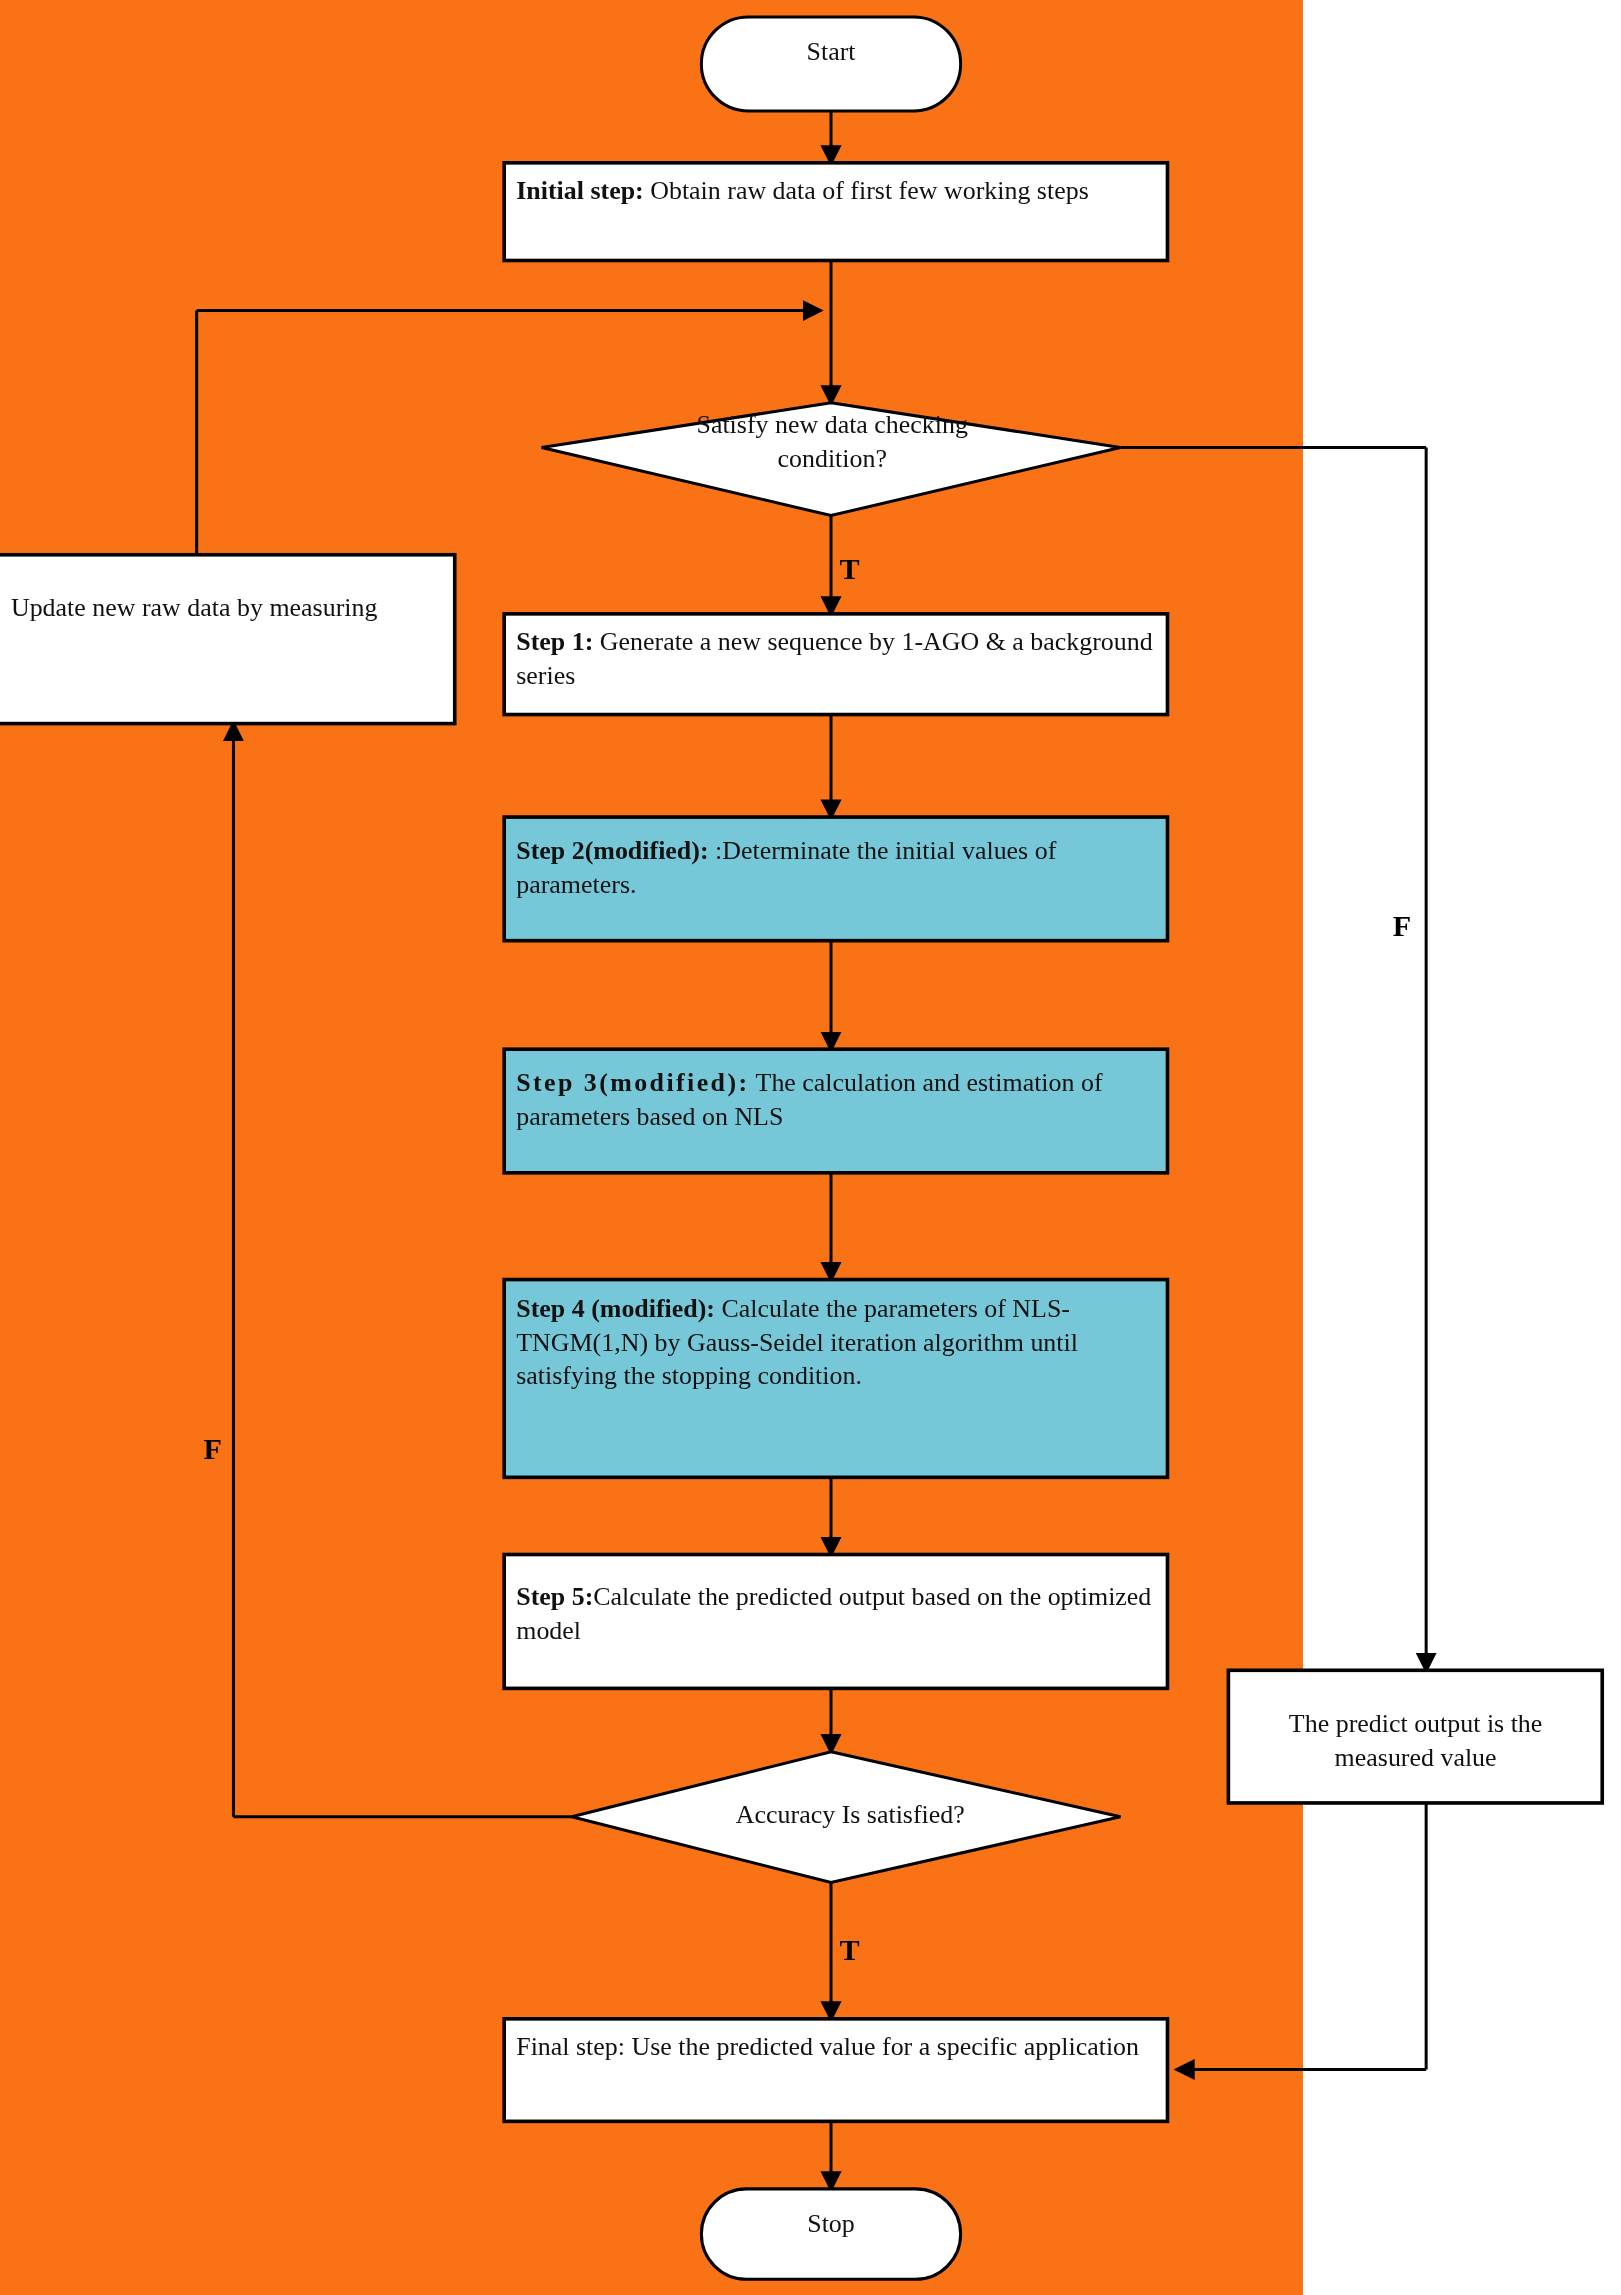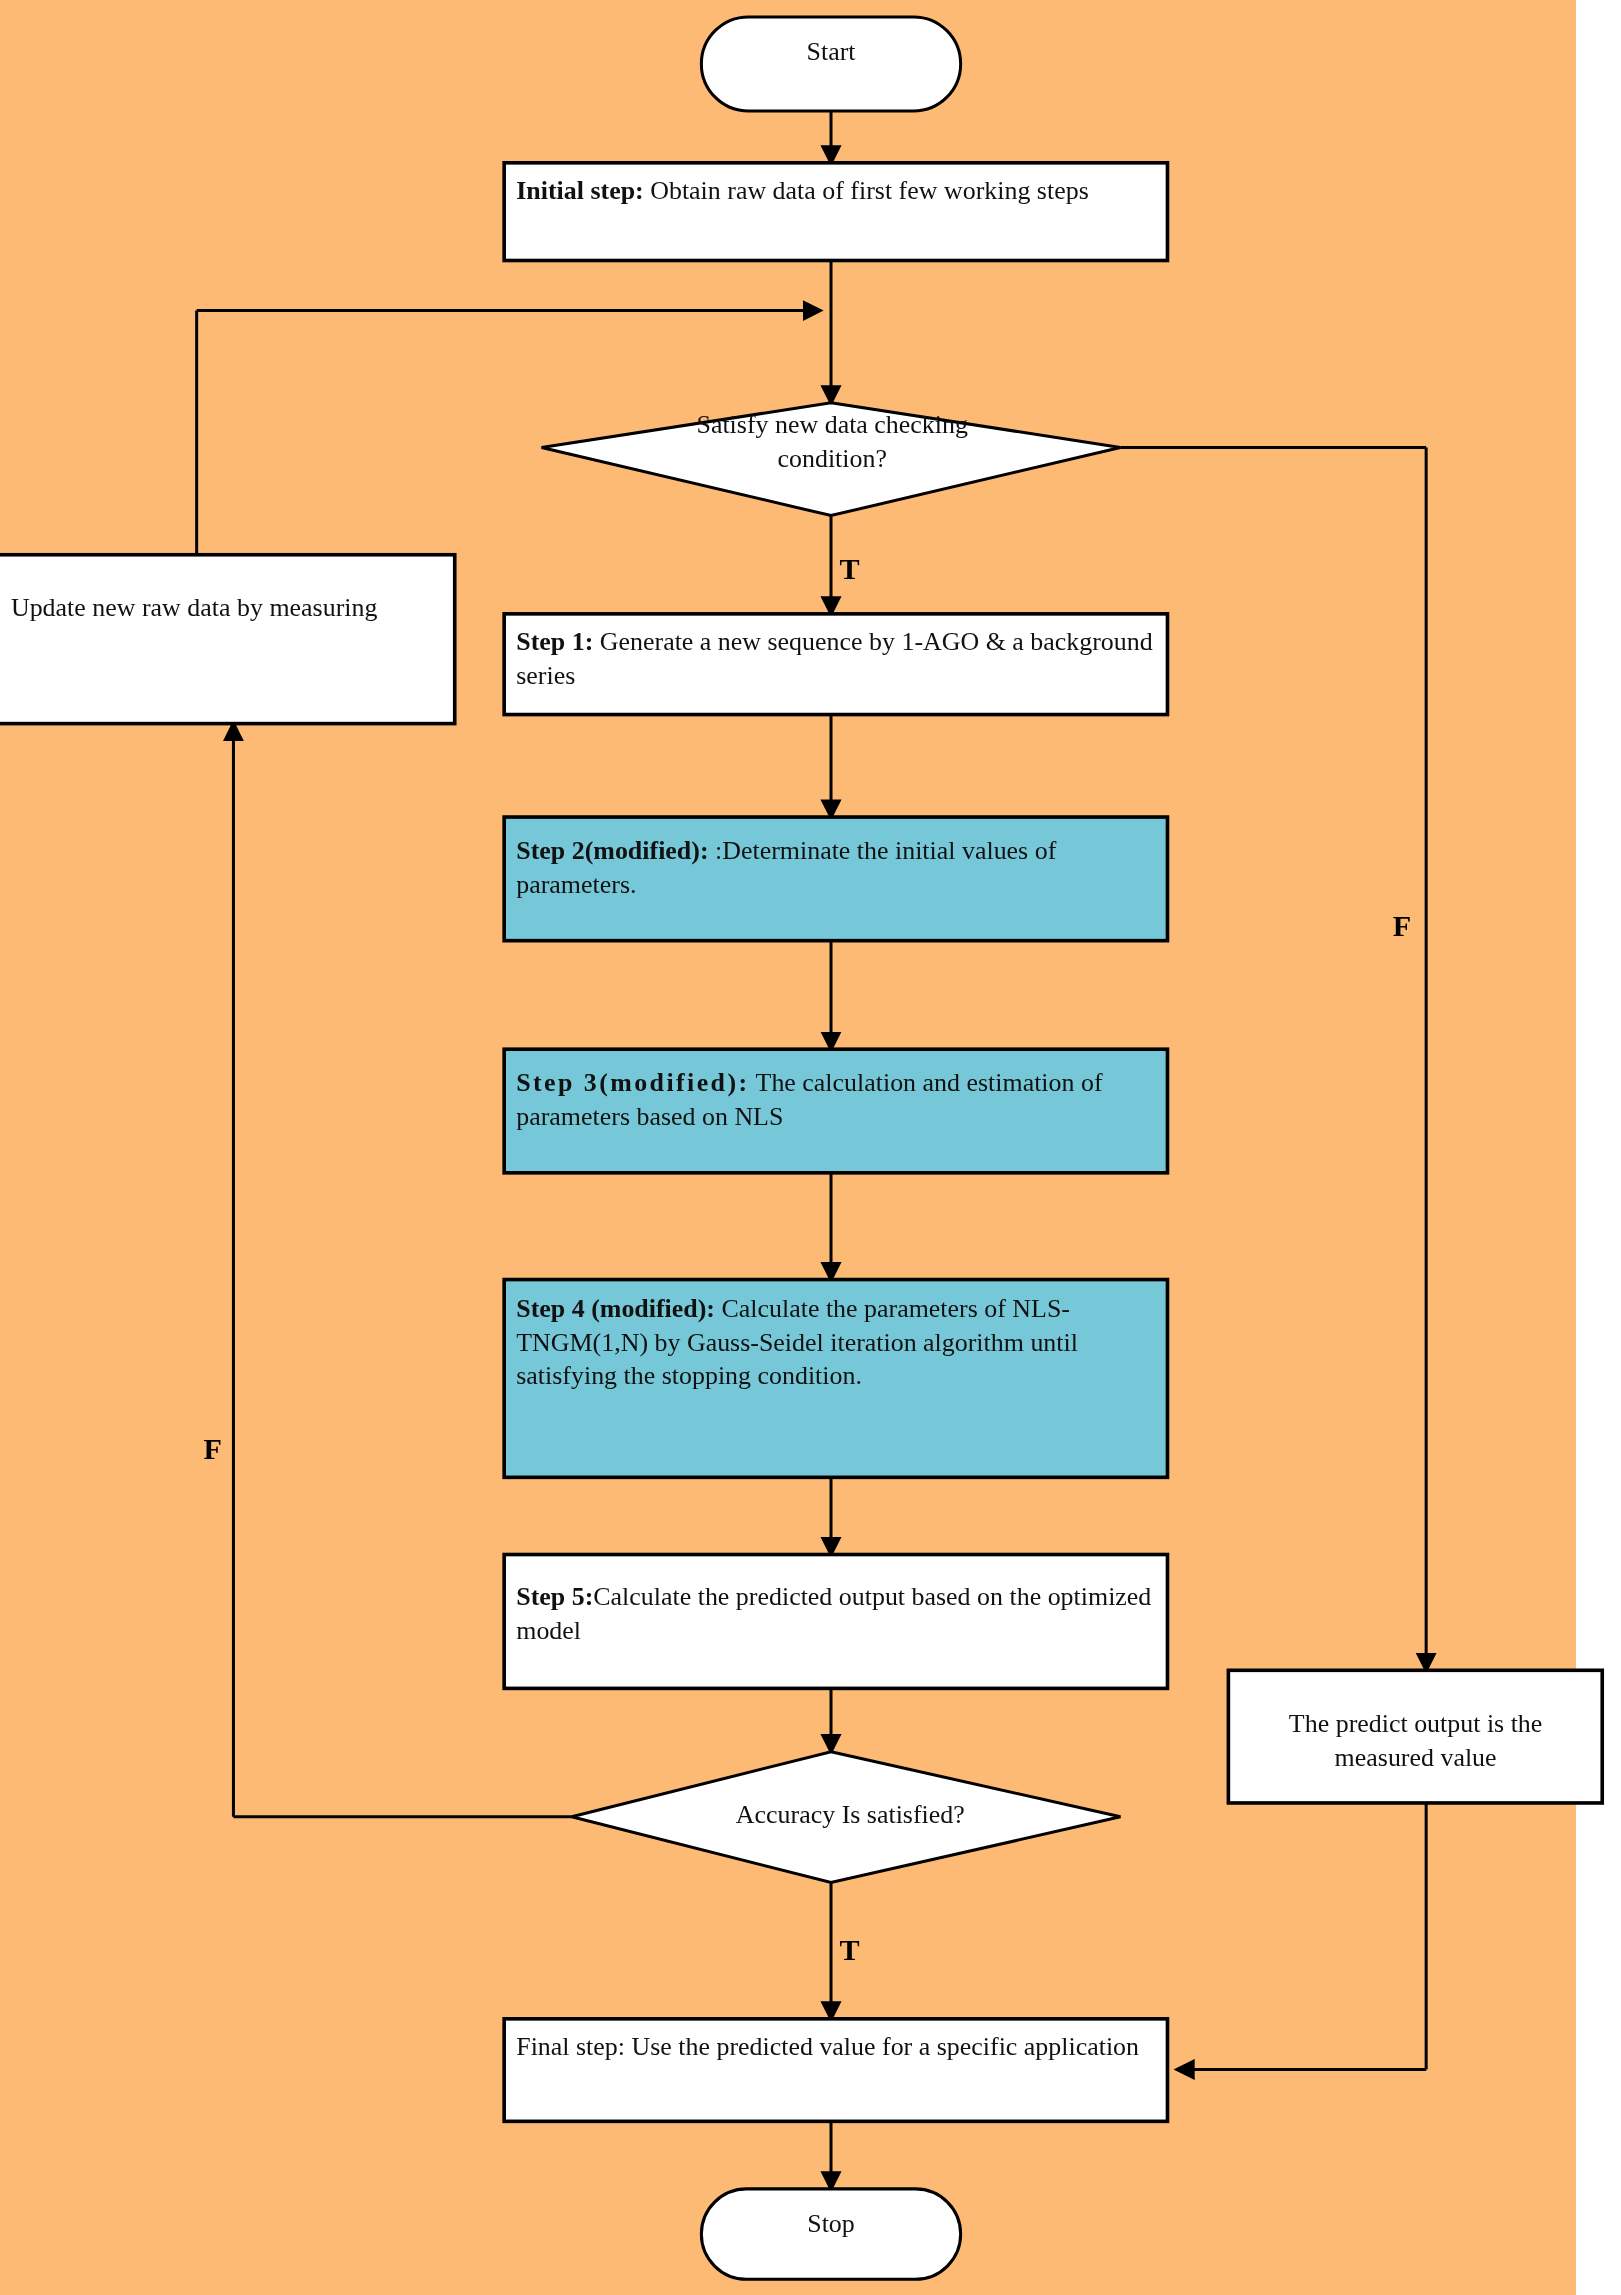--- a/index.html
+++ b/index.html
@@ -1,18 +1,18 @@
 <!DOCTYPE html>
 <html style="font-size:9.7px"><head>
 <meta charset="utf-8">
 <style>
   html,body{margin:0;padding:0;background:#ffffff;}
   body{width:1621px;height:2295px;overflow:hidden;
        font-family:"Liberation Serif","DejaVu Serif",serif;}
-  #flowchart-root{position:relative;width:1576px;height:2295px;background:#fdba74;}
+  #flowchart-root{position:relative;width:1303px;height:2295px;background:#f97316;}
   svg#chart{position:absolute;left:0;top:0;width:1621px;height:2295px;display:block;}
   .conn{stroke:#000000;fill:none;stroke-width:5;}
   .edgelabel{font-family:"Liberation Serif","DejaVu Serif",serif;font-size:50px;font-weight:bold;fill:#000;}
   .fo-body{font-family:"Liberation Serif","DejaVu Serif",serif;font-size:43px;
            line-height:1.30;color:#111;}
   .sp3{letter-spacing:4px;}
 </style>
 </head>
 <body>
 

